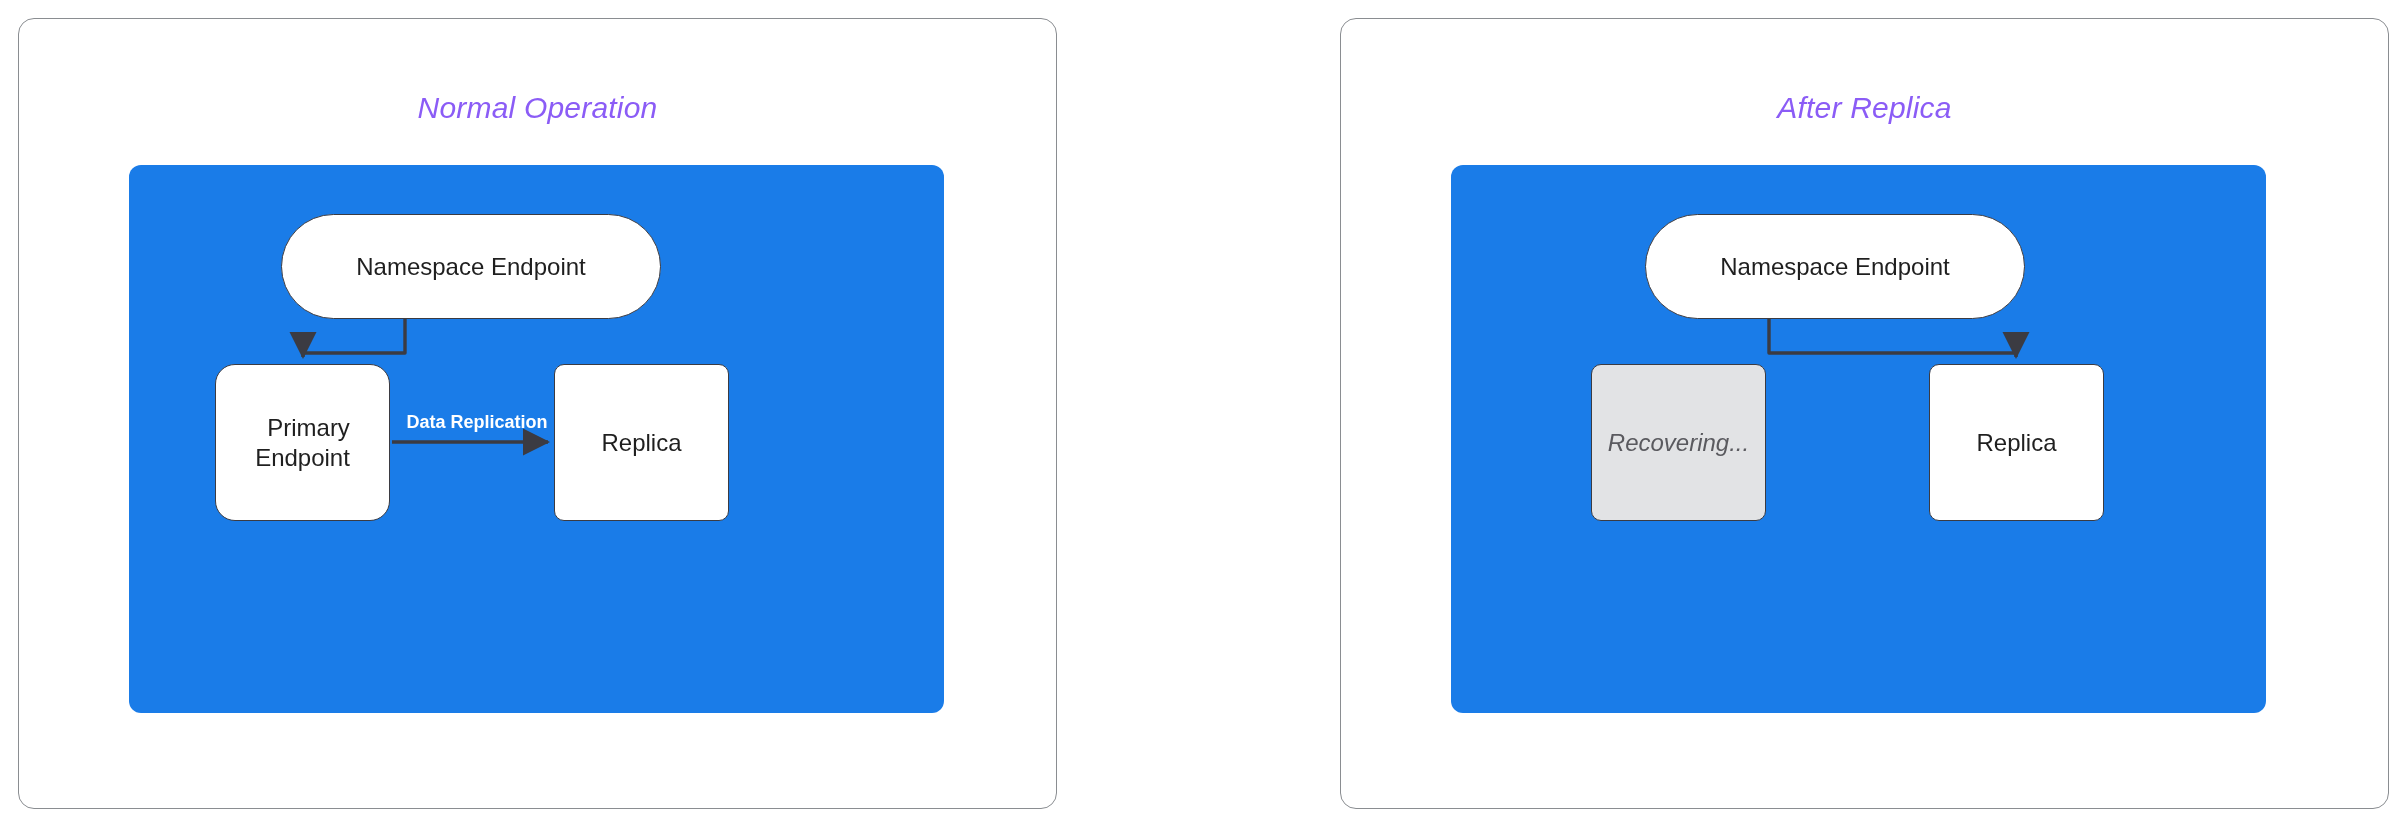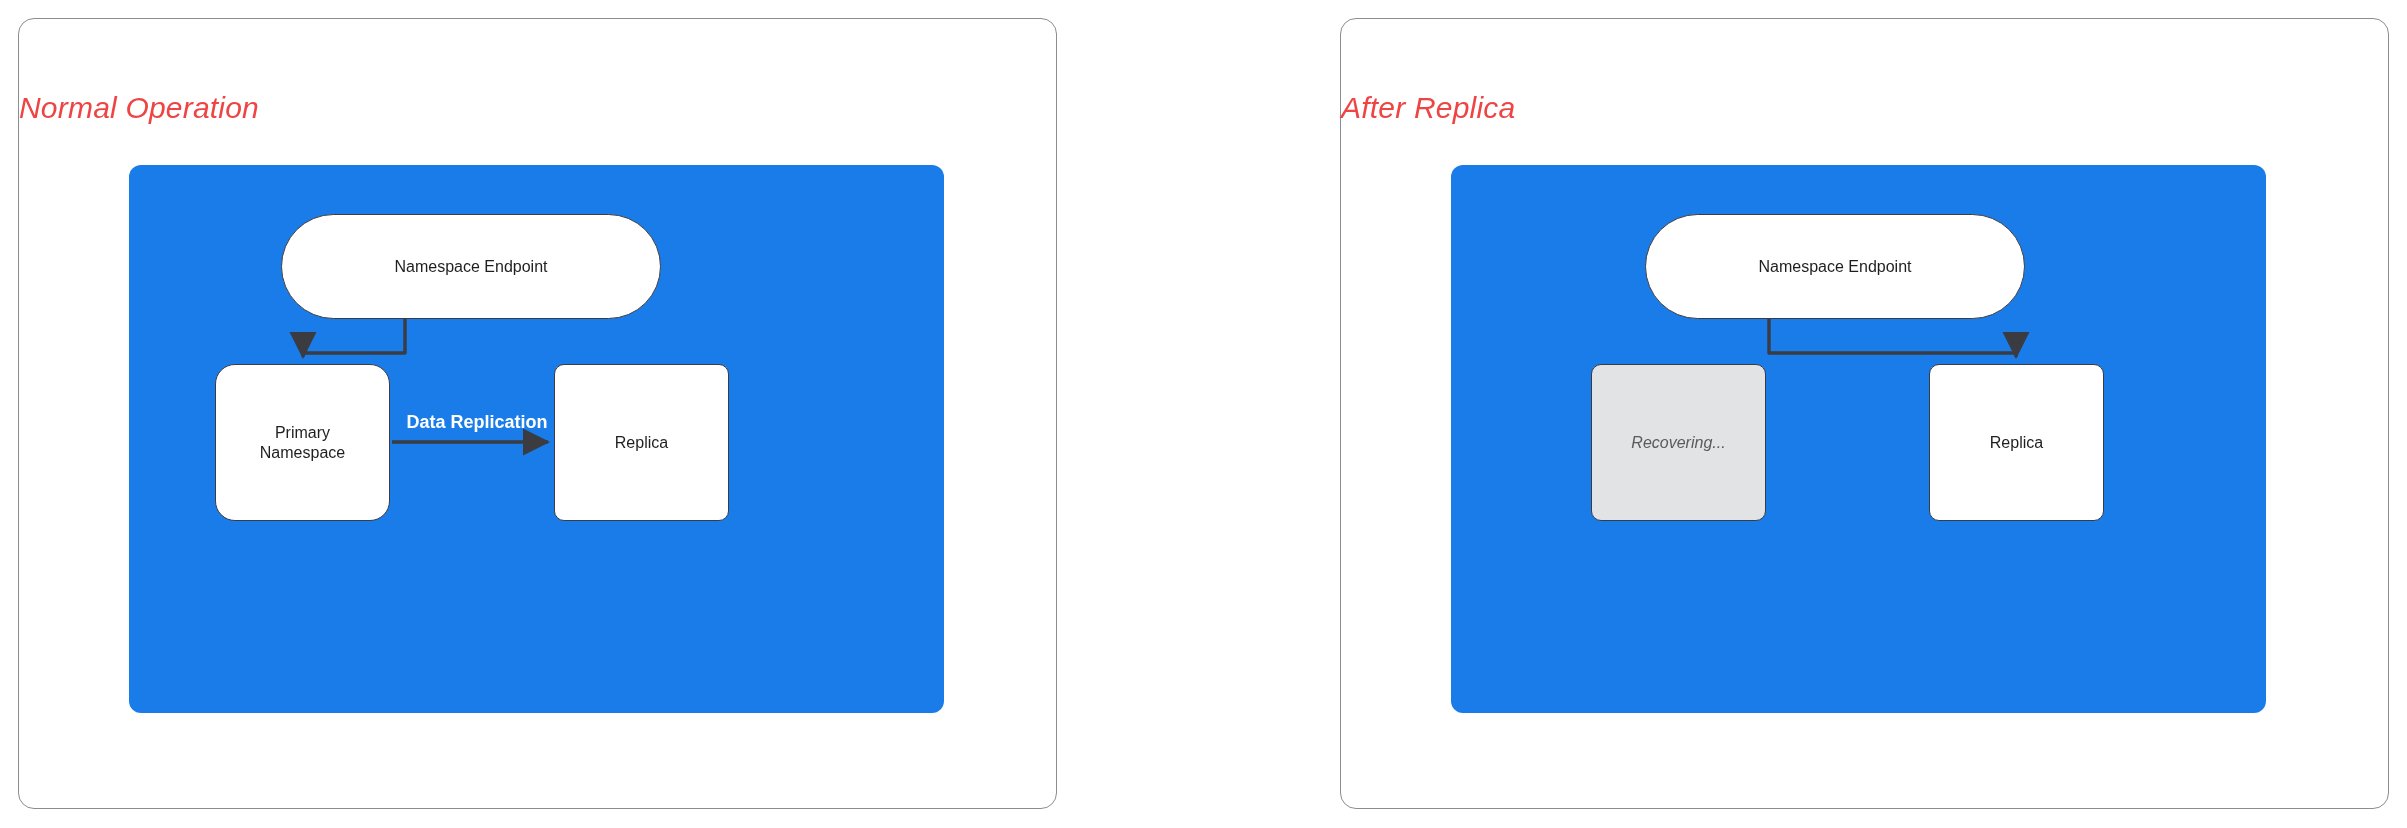--- a/index.html
+++ b/index.html
@@ -31,23 +31,24 @@
     box-sizing: border-box;
   }
   #panel-left  { left: 18px;   top: 18px; width: 1039px; height: 791px; }
   #panel-right { left: 1340px; top: 18px; width: 1049px; height: 791px; }
 
   .panel-title {
     position: absolute;
     top: 72px;
     left: 0;
     width: 100%;
+    text-align: center;
     font-style: italic;
     font-size: 30px;
-    color: #ef4444;
+    color: #8b5cf6;
     letter-spacing: 0.2px;
   }
 
   
   .blue-region {
     position: absolute;
     background: #1a7ce8;
     border-radius: 12px;
     box-sizing: border-box;
   }
@@ -56,22 +57,22 @@
 
   
   .node {
     position: absolute;
     background: #ffffff;
     border: 1.6px solid #3b3b42;
     box-sizing: border-box;
     display: flex;
     align-items: center;
     justify-content: center;
-    text-align: center;
-    font-size: 16px;
+    text-align: right;
+    font-size: 24px;
     color: #1f1f1f;
     line-height: 1.25;
   }
   .node.pill { border-radius: 300px; }
   .node.box  { border-radius: 10px; }
   .node.disabled {
     background: #e2e3e5;
     color: #5a5a5f;
     font-style: italic;
   }
@@ -155,21 +156,21 @@
         <path d="M 276 154 L 276 188 L 174 188 L 174 192" fill="none" stroke="#3b3b42" stroke-width="3.4" stroke-linejoin="round" stroke-linecap="butt" marker-end="url(#arrowDarkL)"></path>
 
         <path d="M 263 277 L 419 277" fill="none" stroke="#3b3b42" stroke-width="3.4" marker-end="url(#arrowDarkL)"></path>
       </svg>
 
       <div class="node pill" id="node-endpoint-left">Namespace Endpoint</div>
 
       <div class="node box" id="node-primary">
         <span>
           <span>Primary</span><br>
-          <span>Namespace</span>
+          <span>Endpoint</span>
         </span>
       </div>
 
       <div class="node box" id="node-replica-left">Replica</div>
 
       <div id="label-data-replication">Data Replication</div>
     </div>
   </div>
 
 

